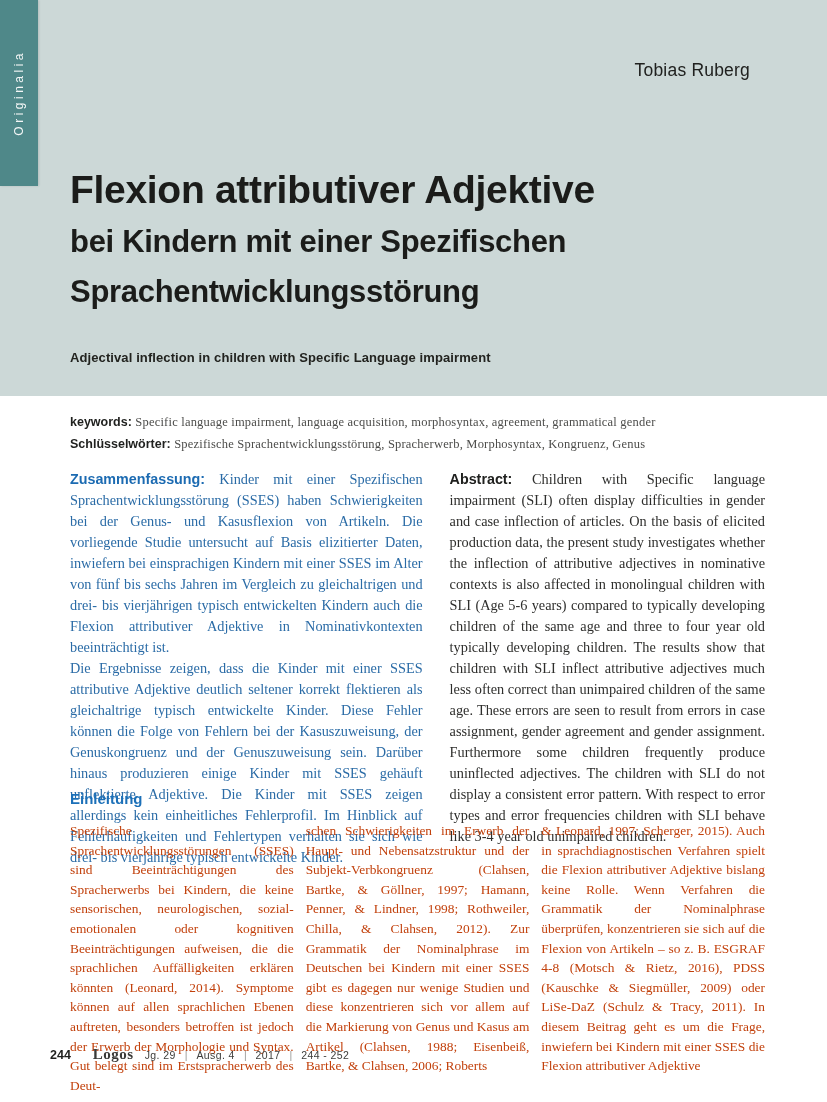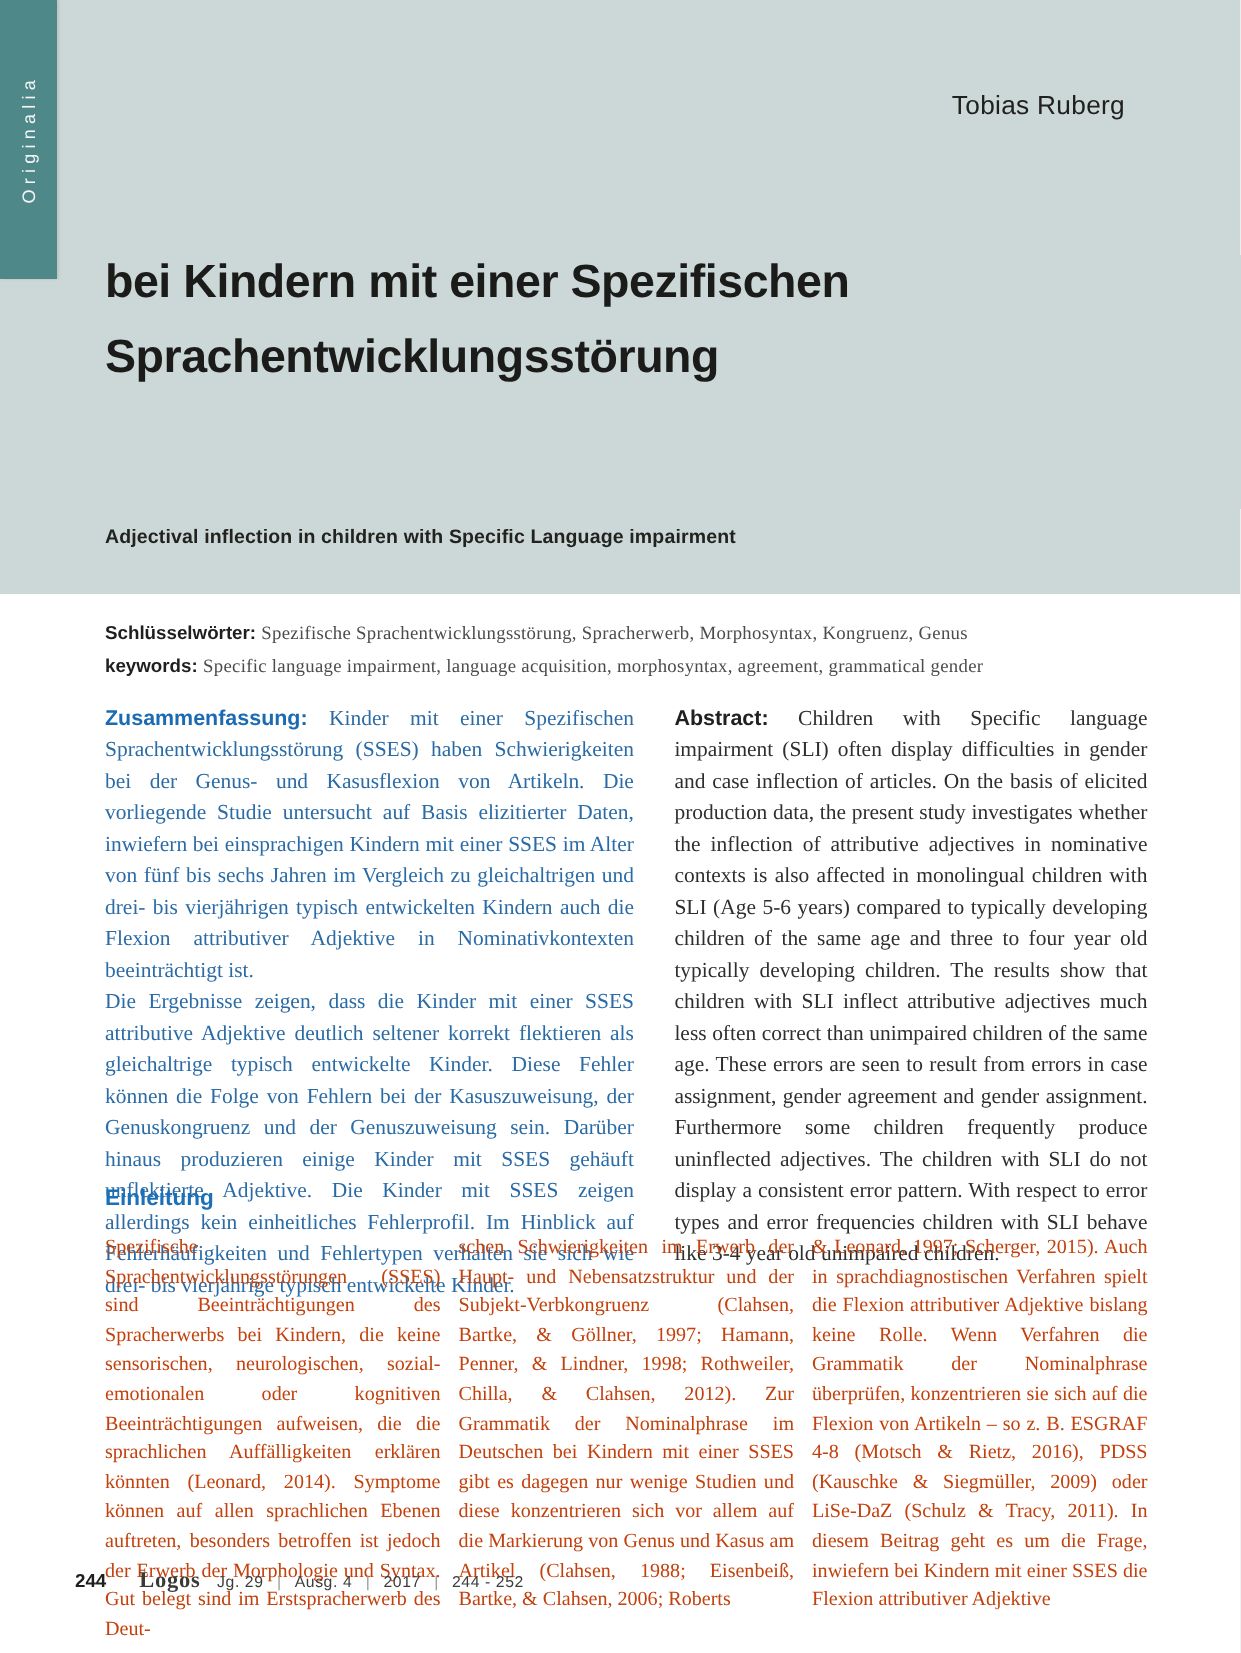--- a/index.html
+++ b/index.html
@@ -75,34 +75,35 @@
 <body>
 
 <div class="page">
 
   <header class="masthead">
     <div class="tab">
       <span class="tab-label">Originalia</span>
     </div>
     <div class="author">Tobias Ruberg</div>
     <h1 class="title">
+      <span class="t1">Flexion attributiver Adjektive</span>
       <span class="t2">bei Kindern mit einer Spezifischen</span>
       <span class="t3">Sprachentwicklungsstörung</span>
     </h1>
     <div class="subtitle">Adjectival inflection in children with Specific Language impairment</div>
   </header>
 
   <section class="keywords">
     <div class="row">
+      <span class="kw-label">keywords:</span>
+      <span class="kw-value">Specific language impairment, language acquisition, morphosyntax, agreement, grammatical gender</span>
+    </div>
+    <div class="row">
       <span class="kw-label">Schlüsselwörter:</span>
       <span class="kw-value">Spezifische Sprachentwicklungsstörung, Spracherwerb, Morphosyntax, Kongruenz, Genus</span>
-    </div>
-    <div class="row">
-      <span class="kw-label">keywords:</span>
-      <span class="kw-value">Specific language impairment, language acquisition, morphosyntax, agreement, grammatical gender</span>
     </div>
   </section>
 
   <section class="abstracts">
     <div class="abstract-de" lang="de">
       <p><span class="ab-label">Zusammenfassung:</span> <span>Kinder mit einer Spezifischen Sprachentwicklungsstörung (SSES) haben Schwierigkeiten bei der Genus- und Kasusflexion von Artikeln. Die vorliegende Studie untersucht auf Basis elizitierter Daten, inwiefern bei einsprachigen Kindern mit einer SSES im Alter von fünf bis sechs Jahren im Vergleich zu gleichaltrigen und drei- bis vierjährigen typisch entwickelten Kindern auch die Flexion attributiver Adjektive in Nominativkontexten beeinträchtigt ist.</span></p>
       <p>Die Ergebnisse zeigen, dass die Kinder mit einer SSES attributive Adjektive deutlich seltener korrekt flektieren als gleichaltrige typisch entwickelte Kinder. Diese Fehler können die Folge von Fehlern bei der Kasuszuweisung, der Genuskongruenz und der Genuszuweisung sein. Darüber hinaus produzieren einige Kinder mit SSES gehäuft unflektierte Adjektive. Die Kinder mit SSES zeigen allerdings kein einheitliches Fehlerprofil. Im Hinblick auf Fehlerhäufigkeiten und Fehlertypen verhalten sie sich wie drei- bis vierjährige typisch entwickelte Kinder.</p>
     </div>
     <div class="abstract-en" lang="en">
       <p><span class="ab-label">Abstract:</span> <span>Children with Specific language impairment (SLI) often display difficulties in gender and case inflection of articles. On the basis of elicited production data, the present study investigates whether the inflection of attributive adjectives in nominative contexts is also affected in monolingual children with SLI (Age 5-6 years) compared to typically developing children of the same age and three to four year old typically developing children. The results show that children with SLI inflect attributive adjectives much less often correct than unimpaired children of the same age. These errors are seen to result from errors in case assignment, gender agreement and gender assignment. Furthermore some children frequently produce uninflected adjectives. The children with SLI do not display a consistent error pattern. With respect to error types and error frequencies children with SLI behave like 3-4 year old unimpaired children.</span></p>

